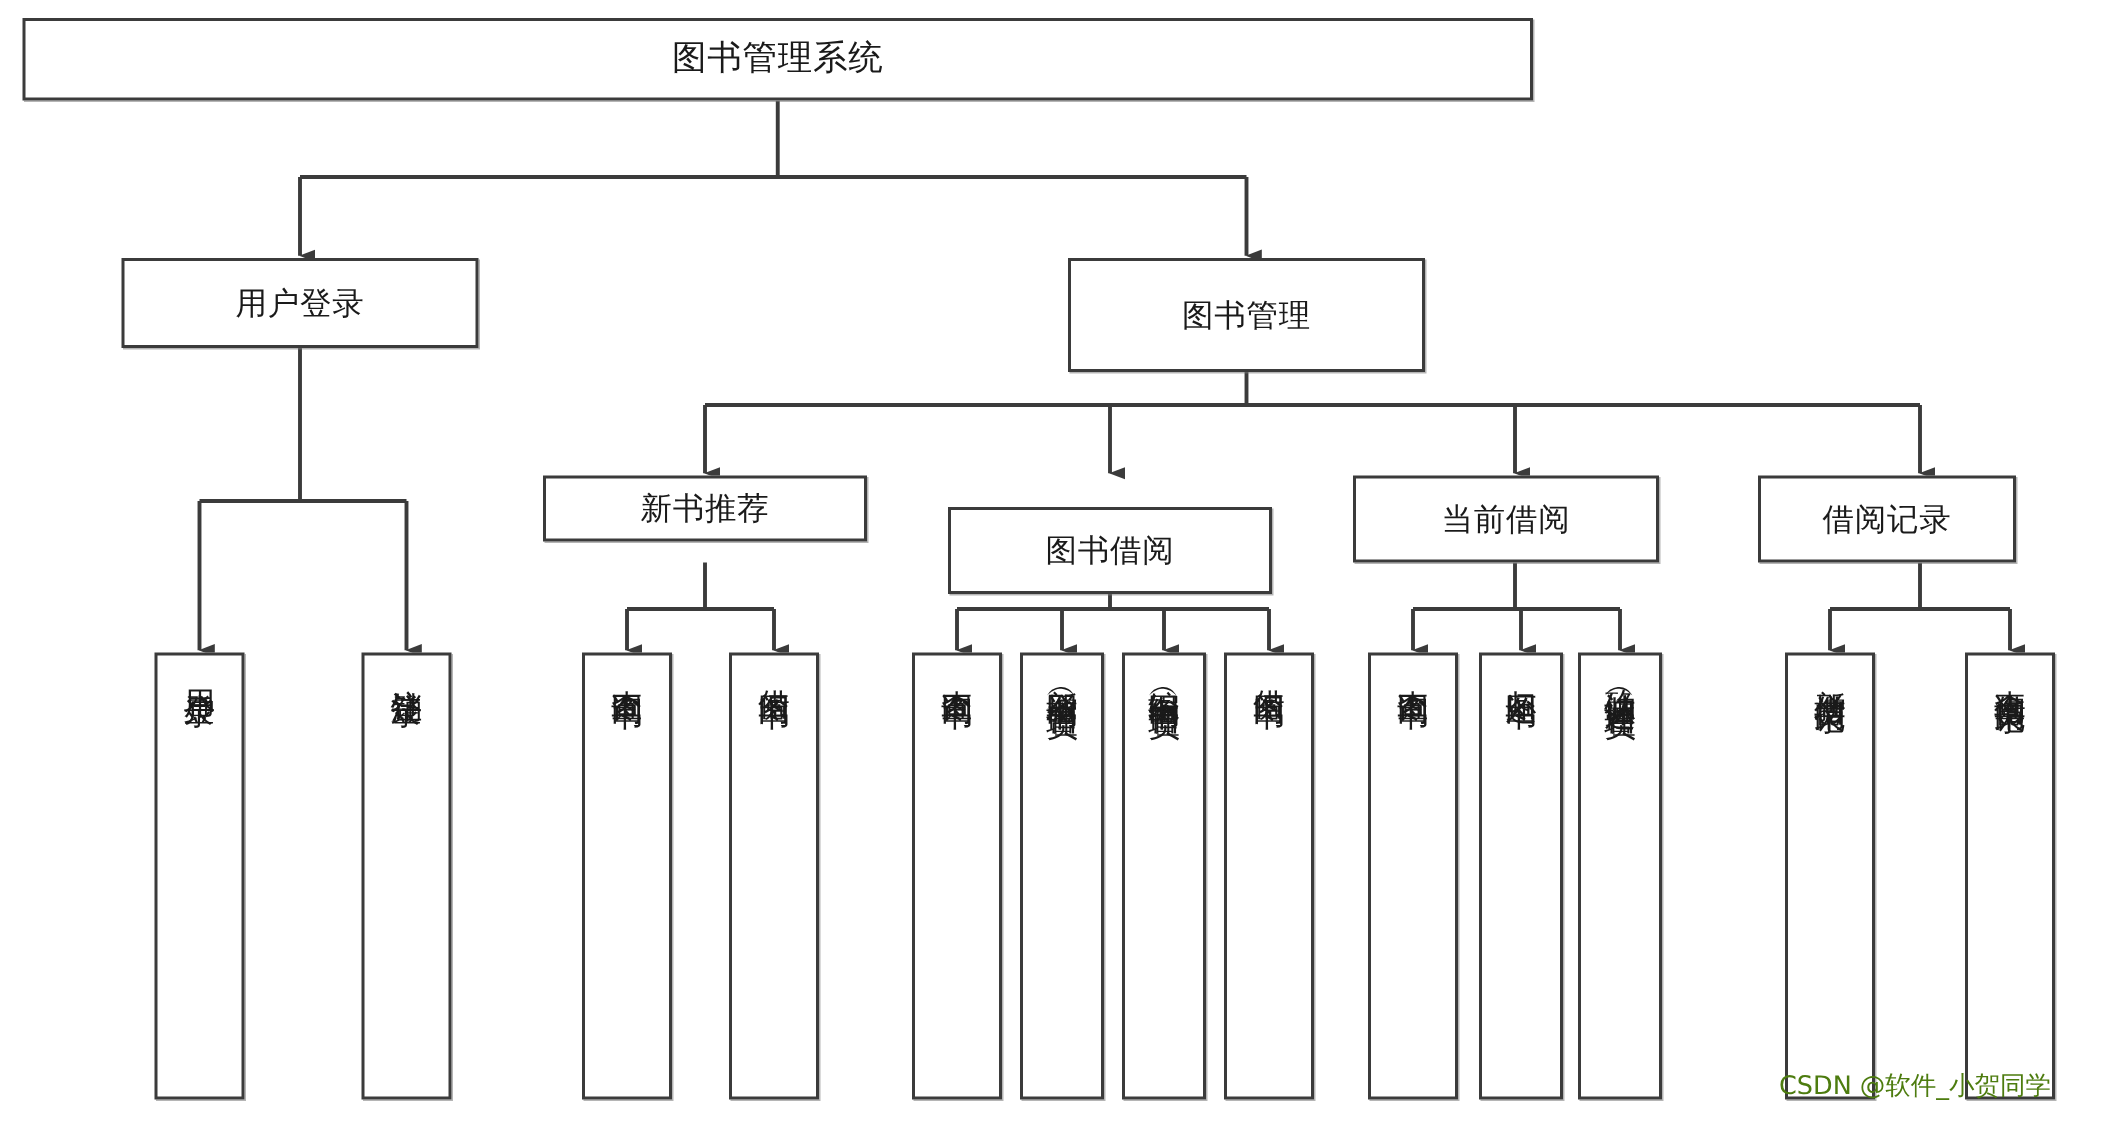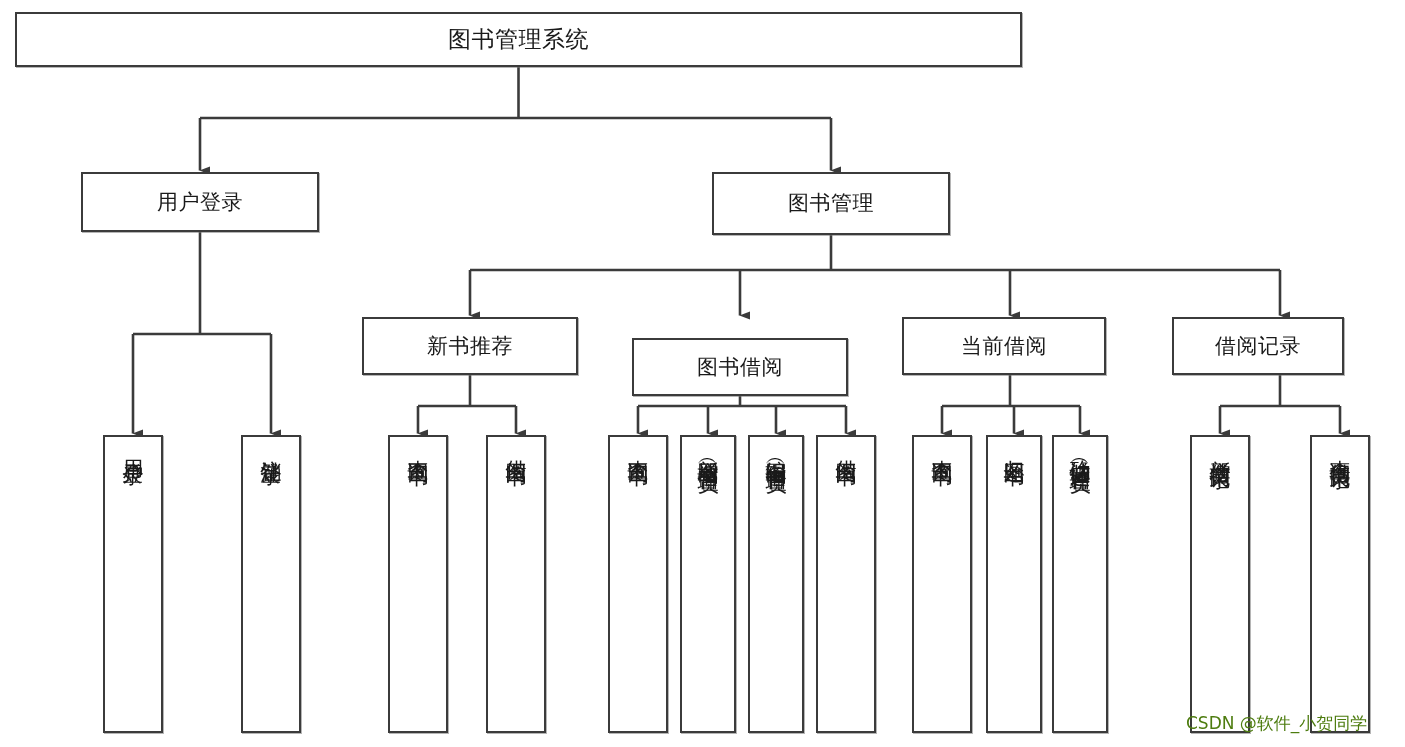--- a/index.html
+++ b/index.html
@@ -123,24 +123,24 @@
       </g>
   </svg>
 
   <div id="nodes-layer">
       <div class="node h root" style="left: 15px; top: 12px; width: 1007px; height: 55px;">
         <span class="label">图书管理系统</span>
       </div>
       <div class="node h" style="left: 81px; top: 172px; width: 238px; height: 60px;">
         <span class="label">用户登录</span>
       </div>
-      <div class="node h" style="left: 712px; top: 172px; width: 238px; height: 63px;">
+      <div class="node h" style="left: 712px; top: 172px; width: 238px; height: 76px;">
         <span class="label">图书管理</span>
       </div>
-      <div class="node h" style="left: 362px; top: 317px; width: 216px; height: 58px;">
+      <div class="node h" style="left: 362px; top: 317px; width: 216px; height: 44px;">
         <span class="label">新书推荐</span>
       </div>
       <div class="node h" style="left: 632px; top: 317px; width: 216px; height: 58px; margin-top: 21px;">
         <span class="label">图书借阅</span>
       </div>
       <div class="node h" style="left: 902px; top: 317px; width: 204px; height: 58px;">
         <span class="label">当前借阅</span>
       </div>
       <div class="node h" style="left: 1172px; top: 317px; width: 172px; height: 58px;">
         <span class="label">借阅记录</span>

